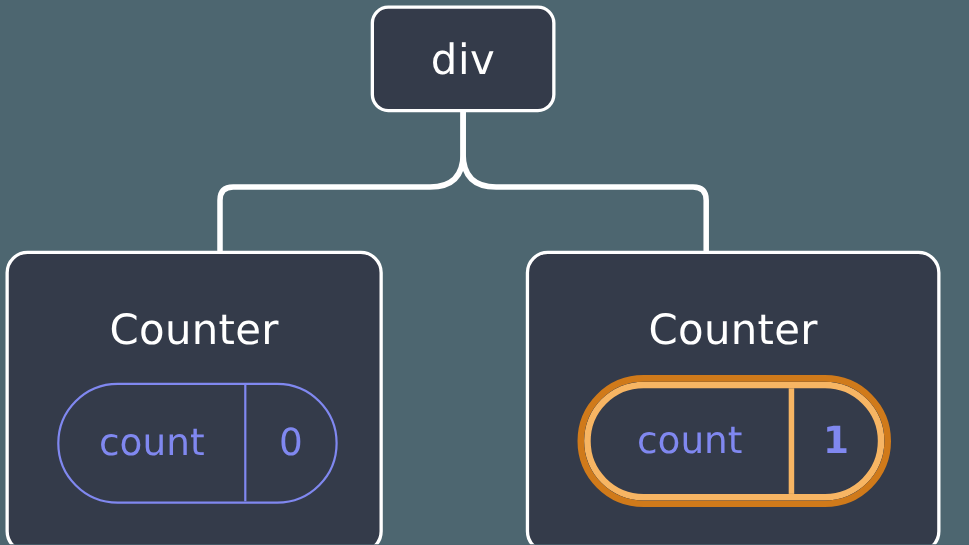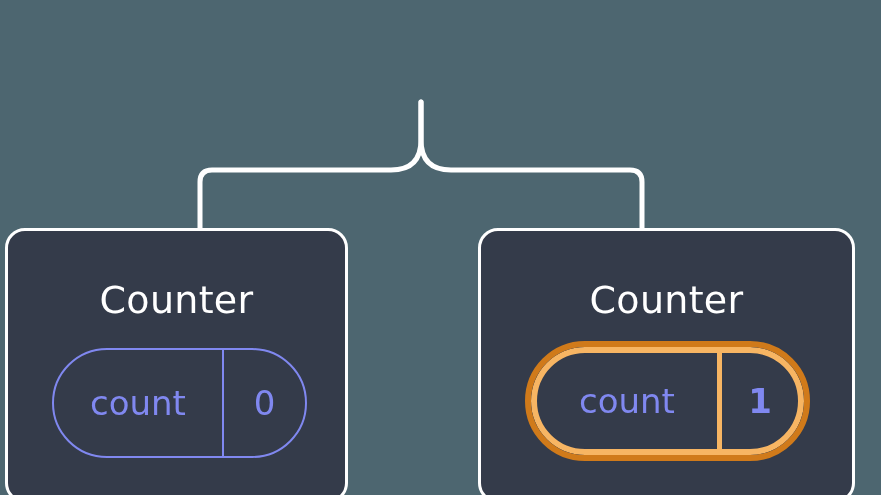--- a/index.html
+++ b/index.html
@@ -129,20 +129,23 @@
 </head>
 <body>
 
 <div id="stage">
 
   <svg id="edges" viewBox="0 0 881 495" xmlns="http://www.w3.org/2000/svg">
     <path d="M421 102 L421 140 Q421 170 391 170 L212 170 Q200 170 200 182 L200 228" fill="none" stroke="#FFFFFF" stroke-width="5" stroke-linecap="round" stroke-linejoin="round"></path>
     <path d="M421 102 L421 140 Q421 170 451 170 L630 170 Q642 170 642 182 L642 228" fill="none" stroke="#FFFFFF" stroke-width="5" stroke-linecap="round" stroke-linejoin="round"></path>
   </svg>
 
+  <div class="node node-root">
+    <span class="node-root-label">div</span>
+  </div>
 
   <div class="node node-child node-child-left">
     <div class="node-title">Counter</div>
     <div class="pill pill-plain">
       <span class="pill-key">count</span>
       <span class="pill-val">0</span>
     </div>
   </div>
 
   <div class="node node-child node-child-right">

